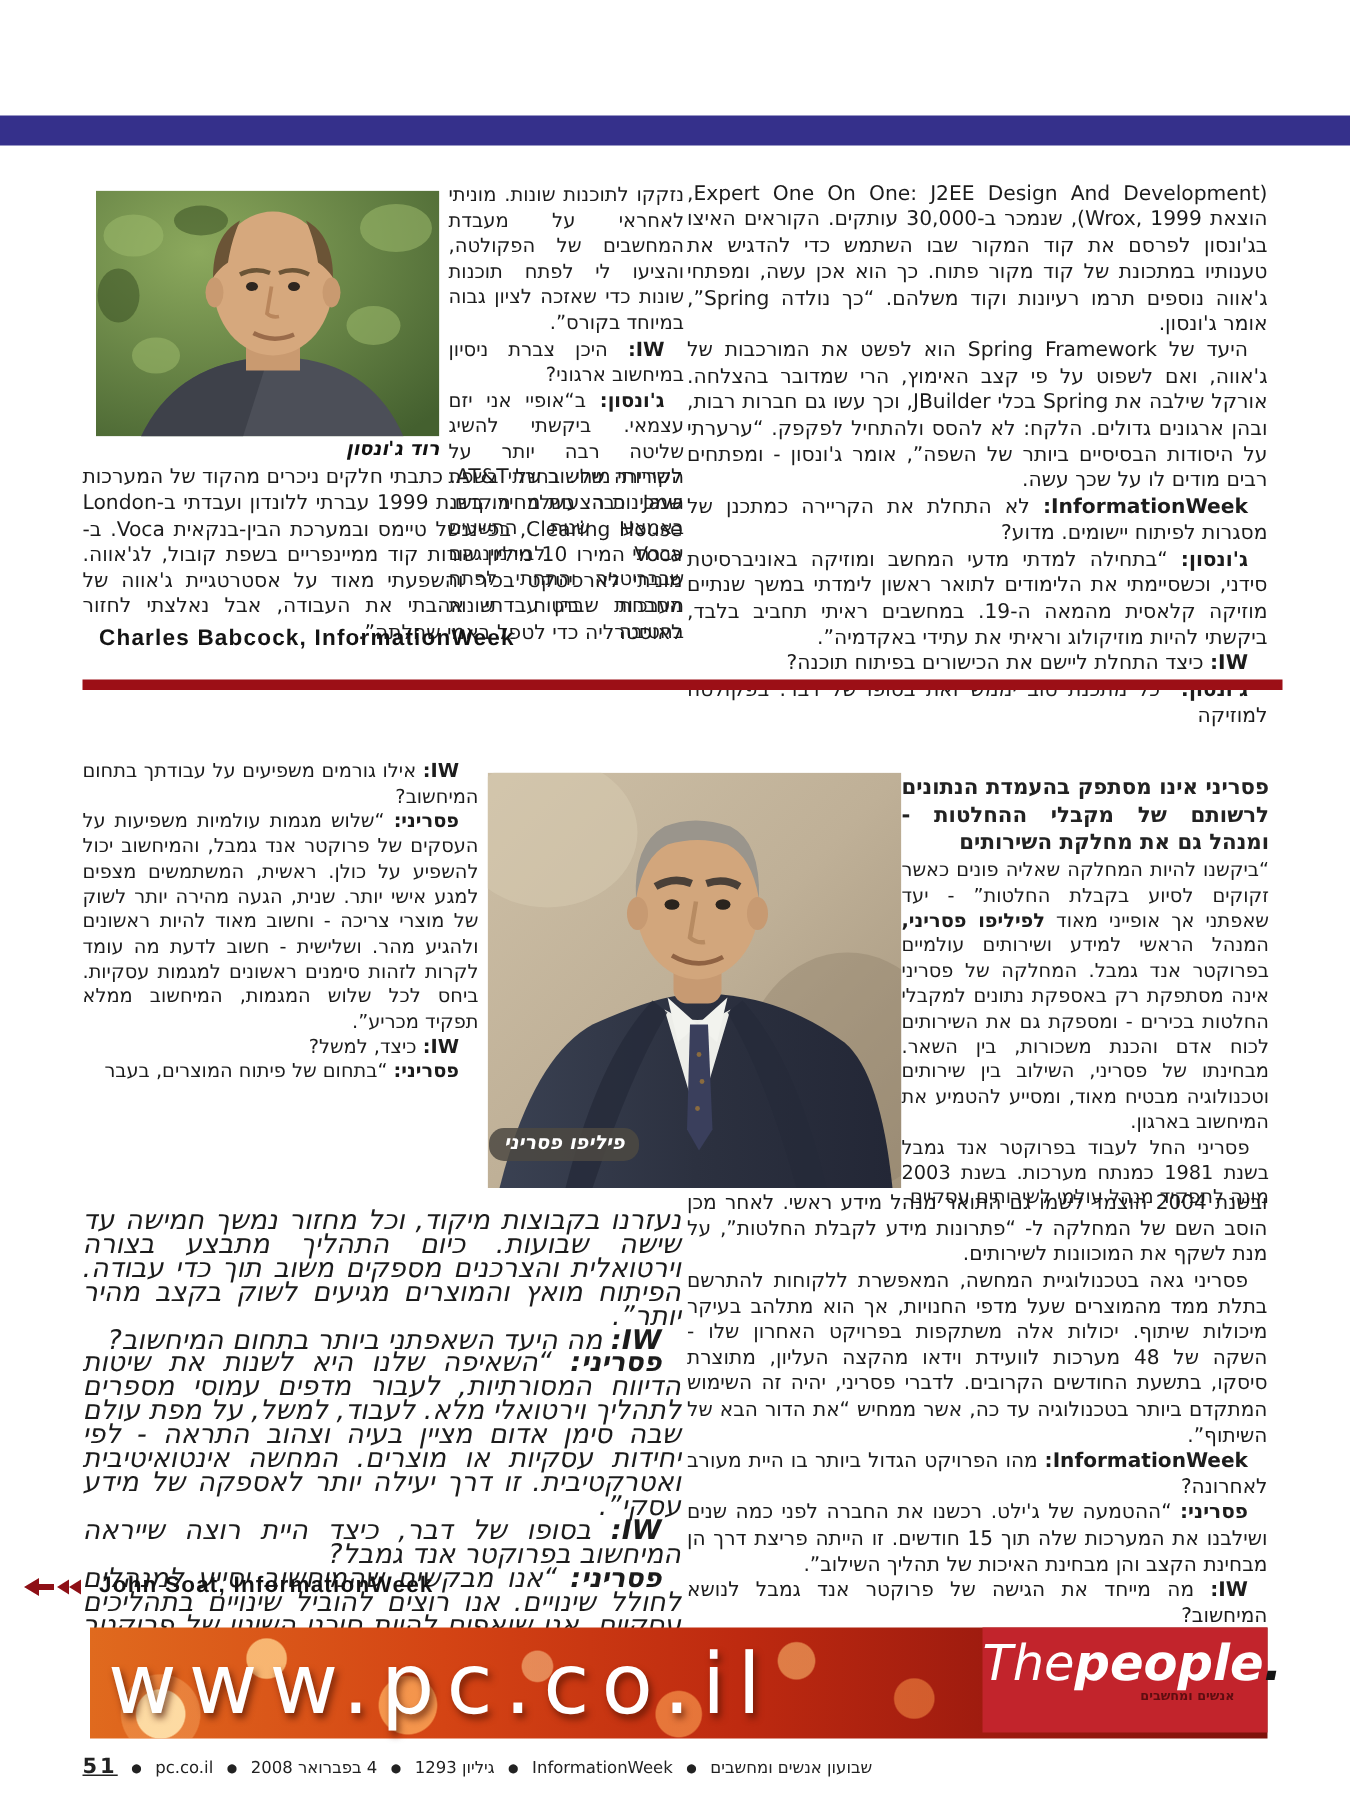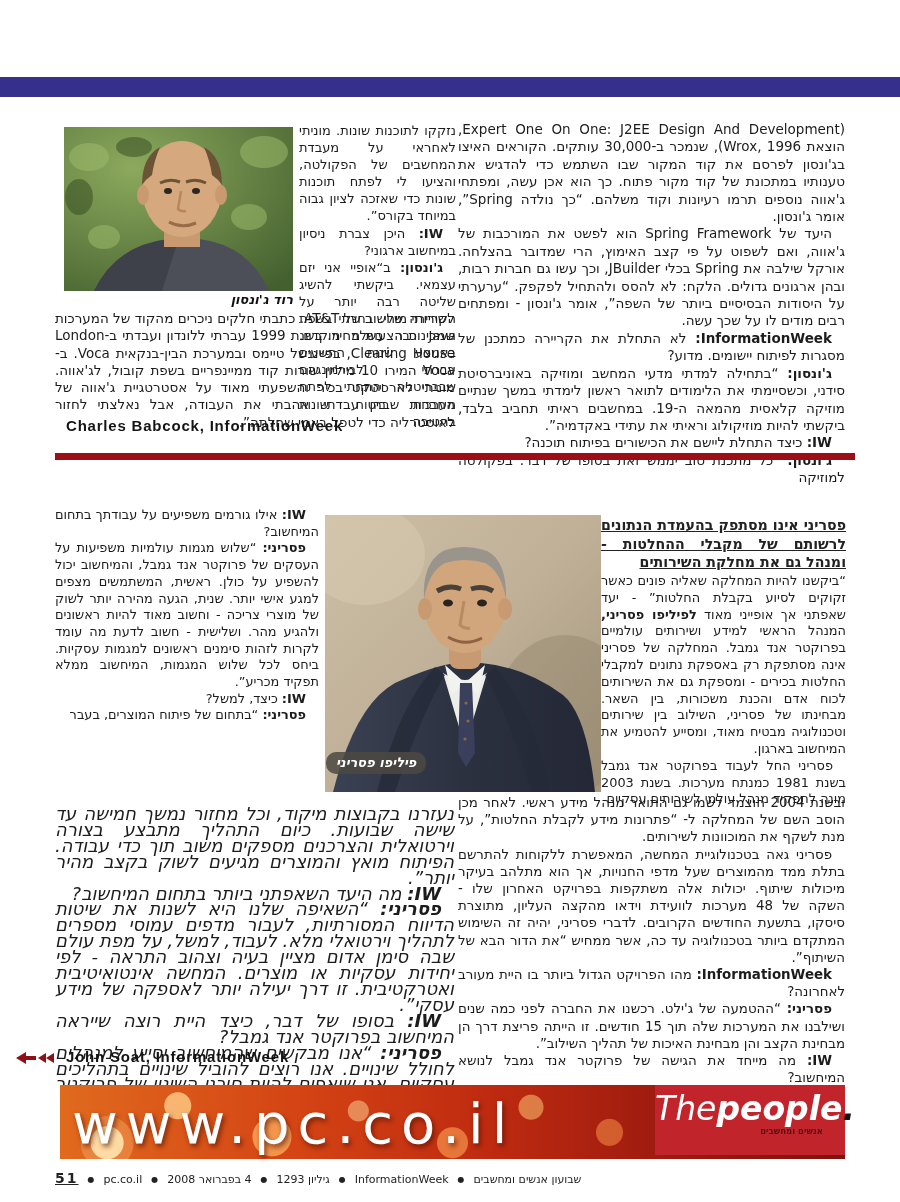--- a/index.html
+++ b/index.html
@@ -22,21 +22,21 @@
   .byline{font-family:"Liberation Sans",sans-serif;font-weight:bold;font-size:15px;
           letter-spacing:0.8px;color:#141414;}
   .byline1{left:66px;top:417px;}
   .byline2{left:66px;top:1048px;}
   
   .red-rule{left:55px;top:453px;width:800px;height:7px;background:#9C0F16;}
   .headline{left:445px;top:467px;width:400px;direction:rtl;text-align:right;
             font-size:27px;font-weight:bold;color:#A32025;}
   
   .s2-intro{left:601px;top:516px;width:245px;direction:rtl;text-align:justify;
-            font-size:14.2px;line-height:18.6px;font-weight:bold;color:#222;text-decoration:underline;}
+            font-size:14.2px;line-height:18.6px;font-weight:bold;color:#222;}
   .s2-right{left:601px;top:573px;width:245px;font-size:12.9px;line-height:16.8px;}
   .s2-left{left:55px;top:507px;width:264px;font-size:12.9px;line-height:16.7px;}
   .s2-right-wide{left:458px;top:794px;width:387px;font-size:13.4px;line-height:17.2px;}
   .s2-left-wide{left:55px;top:806px;width:399px;font-size:18px;line-height:15.9px;font-style:italic;}
   .photo2{left:325px;top:515px;width:276px;height:277px;overflow:hidden;}
   .caption2{left:326px;top:752px;background:rgba(76,73,66,0.85);color:#fff;
             padding:3px 10px 4px 10px;font-size:13px;font-weight:bold;font-style:italic;
             direction:rtl;border-radius:10px;}
   .end-arrow{left:16px;top:1050px;}
   
@@ -69,21 +69,21 @@
   .footer .dot{font-size:8px;position:relative;top:-1px;}
 </style>
 </head>
 <body>
 
 <div class="page">
 
   <div class="abs top-bar"></div>
 
   <div class="abs col a1-right">
-    <p>(Expert One On One: J2EE Design And Development, הוצאת Wrox, 1996), שנמכר ב-30,000 עותקים. הקוראים האיצו בג'ונסון לפרסם את קוד המקור שבו השתמש כדי להדגיש את טענותיו במתכונת של קוד מקור פתוח. כך הוא אכן עשה, ומפתחי ג'אווה נוספים תרמו רעיונות וקוד משלהם. “כך נולדה Spring”, אומר ג'ונסון.</p>
+    <p>(Expert One On One: J2EE Design And Development, הוצאת Wrox, 1999), שנמכר ב-30,000 עותקים. הקוראים האיצו בג'ונסון לפרסם את קוד המקור שבו השתמש כדי להדגיש את טענותיו במתכונת של קוד מקור פתוח. כך הוא אכן עשה, ומפתחי ג'אווה נוספים תרמו רעיונות וקוד משלהם. “כך נולדה Spring”, אומר ג'ונסון.</p>
     <p class="ind">היעד של Spring Framework הוא לפשט את המורכבות של ג'אווה, ואם לשפוט על פי קצב האימוץ, הרי שמדובר בהצלחה. אורקל שילבה את Spring בכלי JBuilder, וכך עשו גם חברות רבות, ובהן ארגונים גדולים. הלקח: לא להסס ולהתחיל לפקפק. “ערערתי על היסודות הבסיסיים ביותר של השפה”, אומר ג'ונסון - ומפתחים רבים מודים לו על שכך עשה.</p>
     <p class="ind">
       <span class="lbl">InformationWeek:</span>
       <span>לא התחלת את הקריירה כמתכנן של מסגרות לפיתוח יישומים. מדוע?</span>
     </p>
     <p class="ind">
       <span class="lbl">ג'ונסון:</span>
       <span>“בתחילה למדתי מדעי המחשב ומוזיקה באוניברסיטת סידני, וכשסיימתי את הלימודים לתואר ראשון לימדתי במשך שנתיים מוזיקה קלאסית מהמאה ה-19. במחשבים ראיתי תחביב בלבד, ביקשתי להיות מוזיקולוג וראיתי את עתידי באקדמיה”.</span>
     </p>
     <p class="ind">

